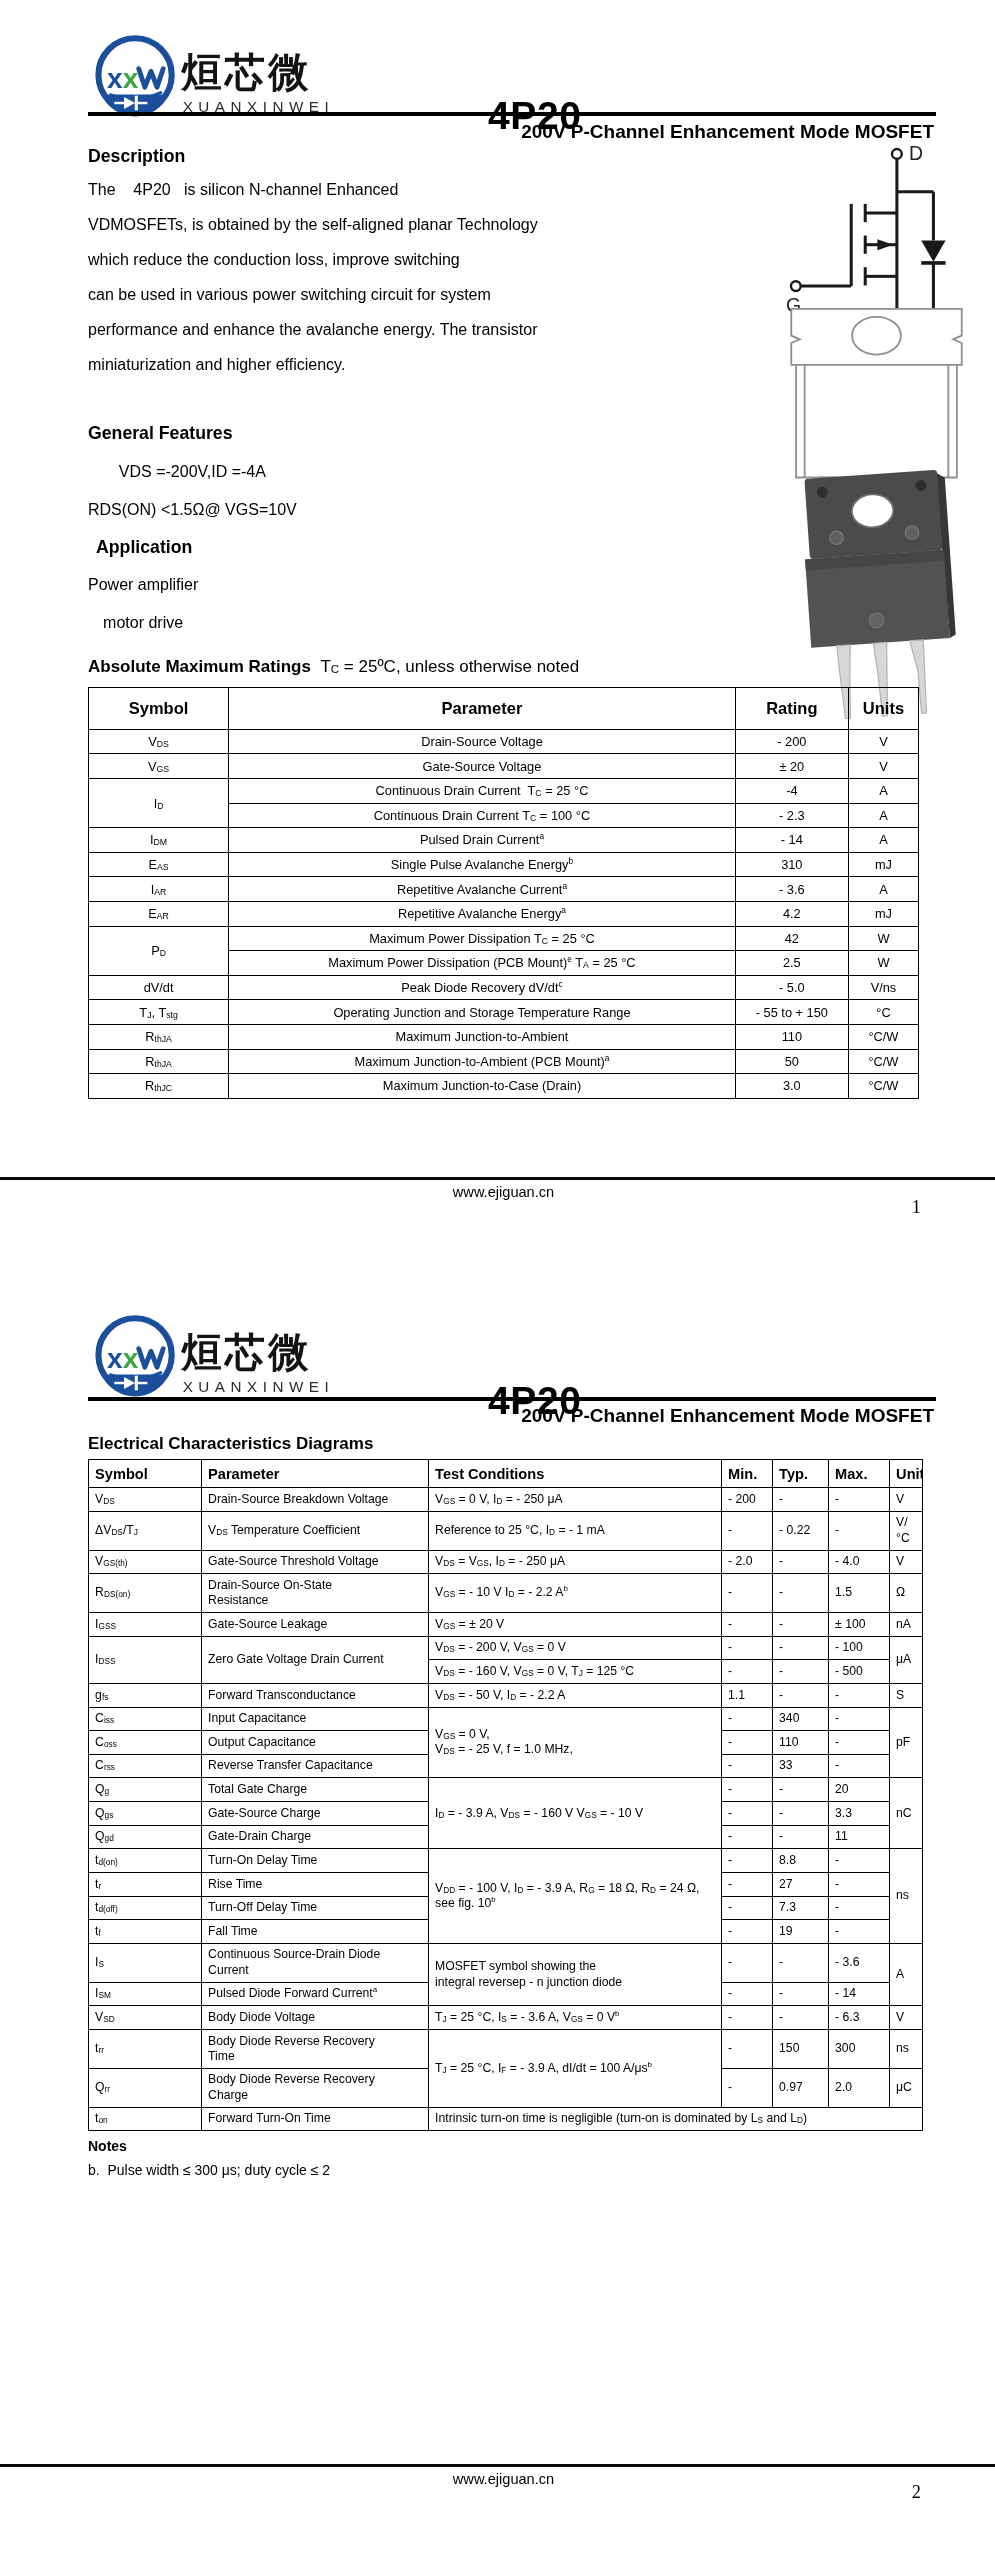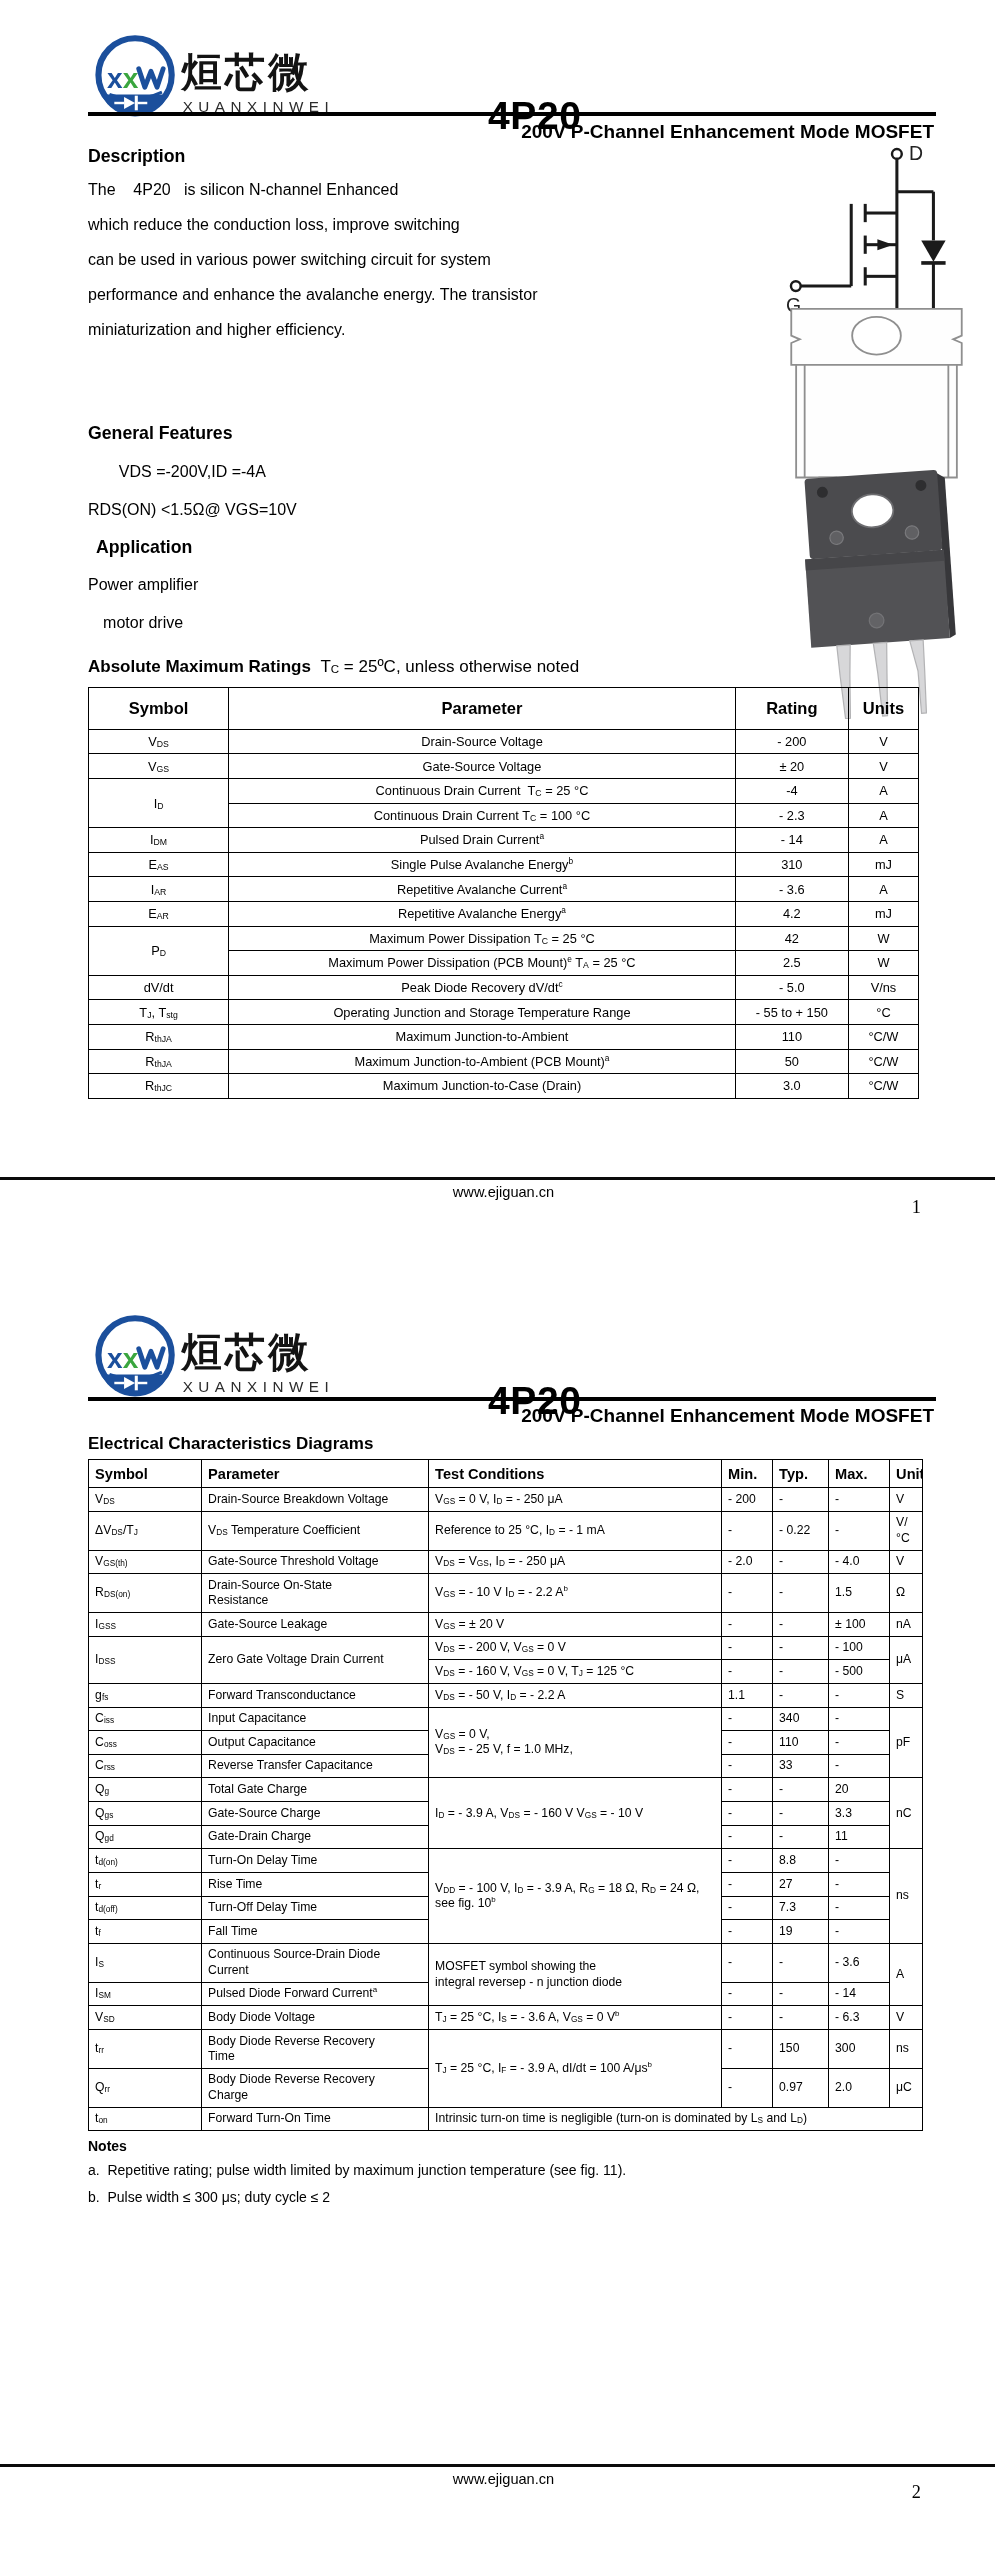--- a/index.html
+++ b/index.html
@@ -76,20 +76,21 @@
   </svg>
 </div>
 
   <div class="abs part-number" style="left:488px;top:62px;width:446px;">4P20</div>
   <div class="abs title-rule" style="left:88px;top:112px;width:848px;"></div>
   <div class="abs subtitle" style="left:366px;top:121px;width:568px;">200V P-Channel Enhancement Mode MOSFET</div>
 
   <div class="abs h-section" style="left:88px;top:146px;">Description</div>
   <div class="abs body-lines" style="left:88px;top:172px;">
       <div class="note-item">The&nbsp;&nbsp;&nbsp;&nbsp;4P20&nbsp;&nbsp;&nbsp;is silicon N-channel Enhanced</div>
+      <div class="note-item">VDMOSFETs, is obtained by the self-aligned planar Technology</div>
       <div class="note-item">which reduce the conduction loss, improve switching</div>
       <div class="note-item">can be used in various power switching circuit for system</div>
       <div class="note-item">performance and enhance the avalanche energy. The transistor</div>
       <div class="note-item">miniaturization and higher efficiency.</div>
     </div>
 
   <div class="abs h-section" style="left:88px;top:423px;">General Features</div>
   <div class="abs feat-lines" style="left:88px;top:453px;">
       <div class="note-item">VDS =-200V,ID =-4A</div>
       <div class="note-item">RDS(ON) &lt;1.5Ω@ VGS=10V</div>
@@ -531,21 +532,20 @@
           <tr>
             <td>t<sub>on</sub></td>
             <td>Forward Turn-On Time</td>
             <td colspan="5">Intrinsic turn-on time is negligible (turn-on is dominated by L<sub>S</sub> and L<sub>D</sub>)</td>
           </tr>
         </tbody>
     </table>
     <div class="notes-block">
       <div class="notes-title">Notes</div>
       <div>
-          <div class="note-item">a.&nbsp; Repetitive rating; pulse width limited by maximum junction temperature (see fig. 11).</div>
           <div class="note-item">b.&nbsp; Pulse width ≤ 300 μs; duty cycle ≤ 2</div>
         </div>
     </div>
   </div>
 
   <div class="abs footer-rule" style="top:1176px;"></div>
   <div class="abs footer-url" style="left:88px;top:1183px;">www.ejiguan.cn</div>
   <div class="abs page-num" style="left:872px;top:1194px;">2</div>
 </div>
 

